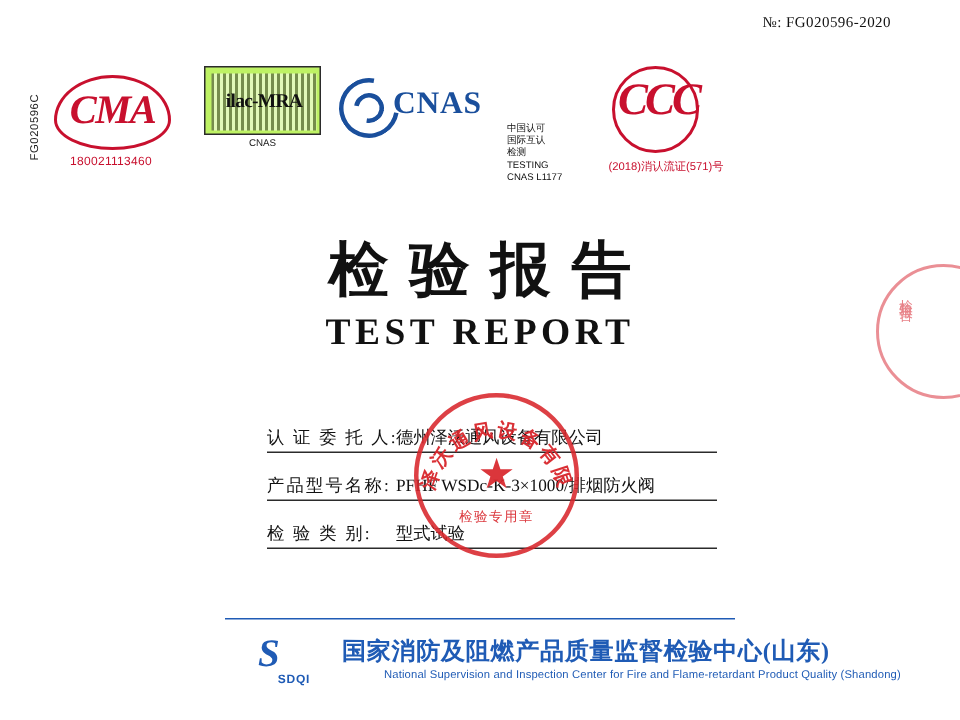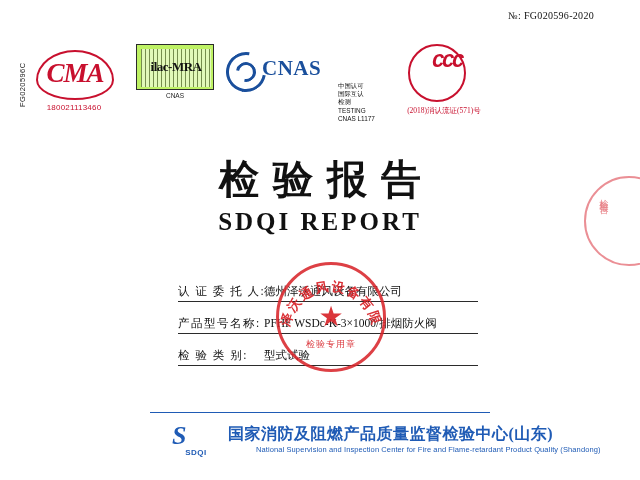--- a/index.html
+++ b/index.html
@@ -231,36 +231,36 @@
     border: 2.4px solid #c8102e;
     border-radius: 50%;
     box-sizing: border-box;
   }
   .ccc .cglyph {
     position: absolute;
     left: 16px;
     top: 6px;
     width: 50px;
     text-align: right;
-    font-size: 20px;
+    font-size: 30px;
     font-weight: bold;
     color: #c8102e;
-    font-family: Liberation Mono, monospace;
+    font-family: Liberation Serif, serif;
     font-style: italic;
     letter-spacing: -2px;
   }
   .ccc .cert-no {
     position: absolute;
     left: -14px;
     top: 62px;
     width: 124px;
     text-align: center;
     color: #c8102e;
     font-size: 7.5px;
-    font-family: Liberation Serif, serif;
+    font-family: Liberation Sans, sans-serif;
   }
 
   
   .right-seal {
     position: absolute;
     right: -34px;
     top: 176px;
     width: 86px;
     height: 86px;
     border: 2px solid #e46a72;
@@ -517,21 +517,21 @@
       <div class="cglyph">CCC</div>
       <div class="cert-no">(2018)消认流证(571)号</div>
     </div>
   </div>
 
   <div class="right-seal">
     <div class="txt">检验报告</div>
   </div>
 
   <div class="title-cn">检验报告</div>
-  <div class="title-en">SDQI REPORT</div>
+  <div class="title-en">TEST REPORT</div>
 
   <div class="fields">
     <div class="field f1">
       <span class="label">认 证 委 托 人:</span>
       <span class="value">德州泽沃通风设备有限公司</span>
       <div class="rule"></div>
     </div>
     <div class="field f2">
       <span class="label">产品型号名称:</span>
       <span class="value">PFHF WSDc-K-3×1000/排烟防火阀</span>

